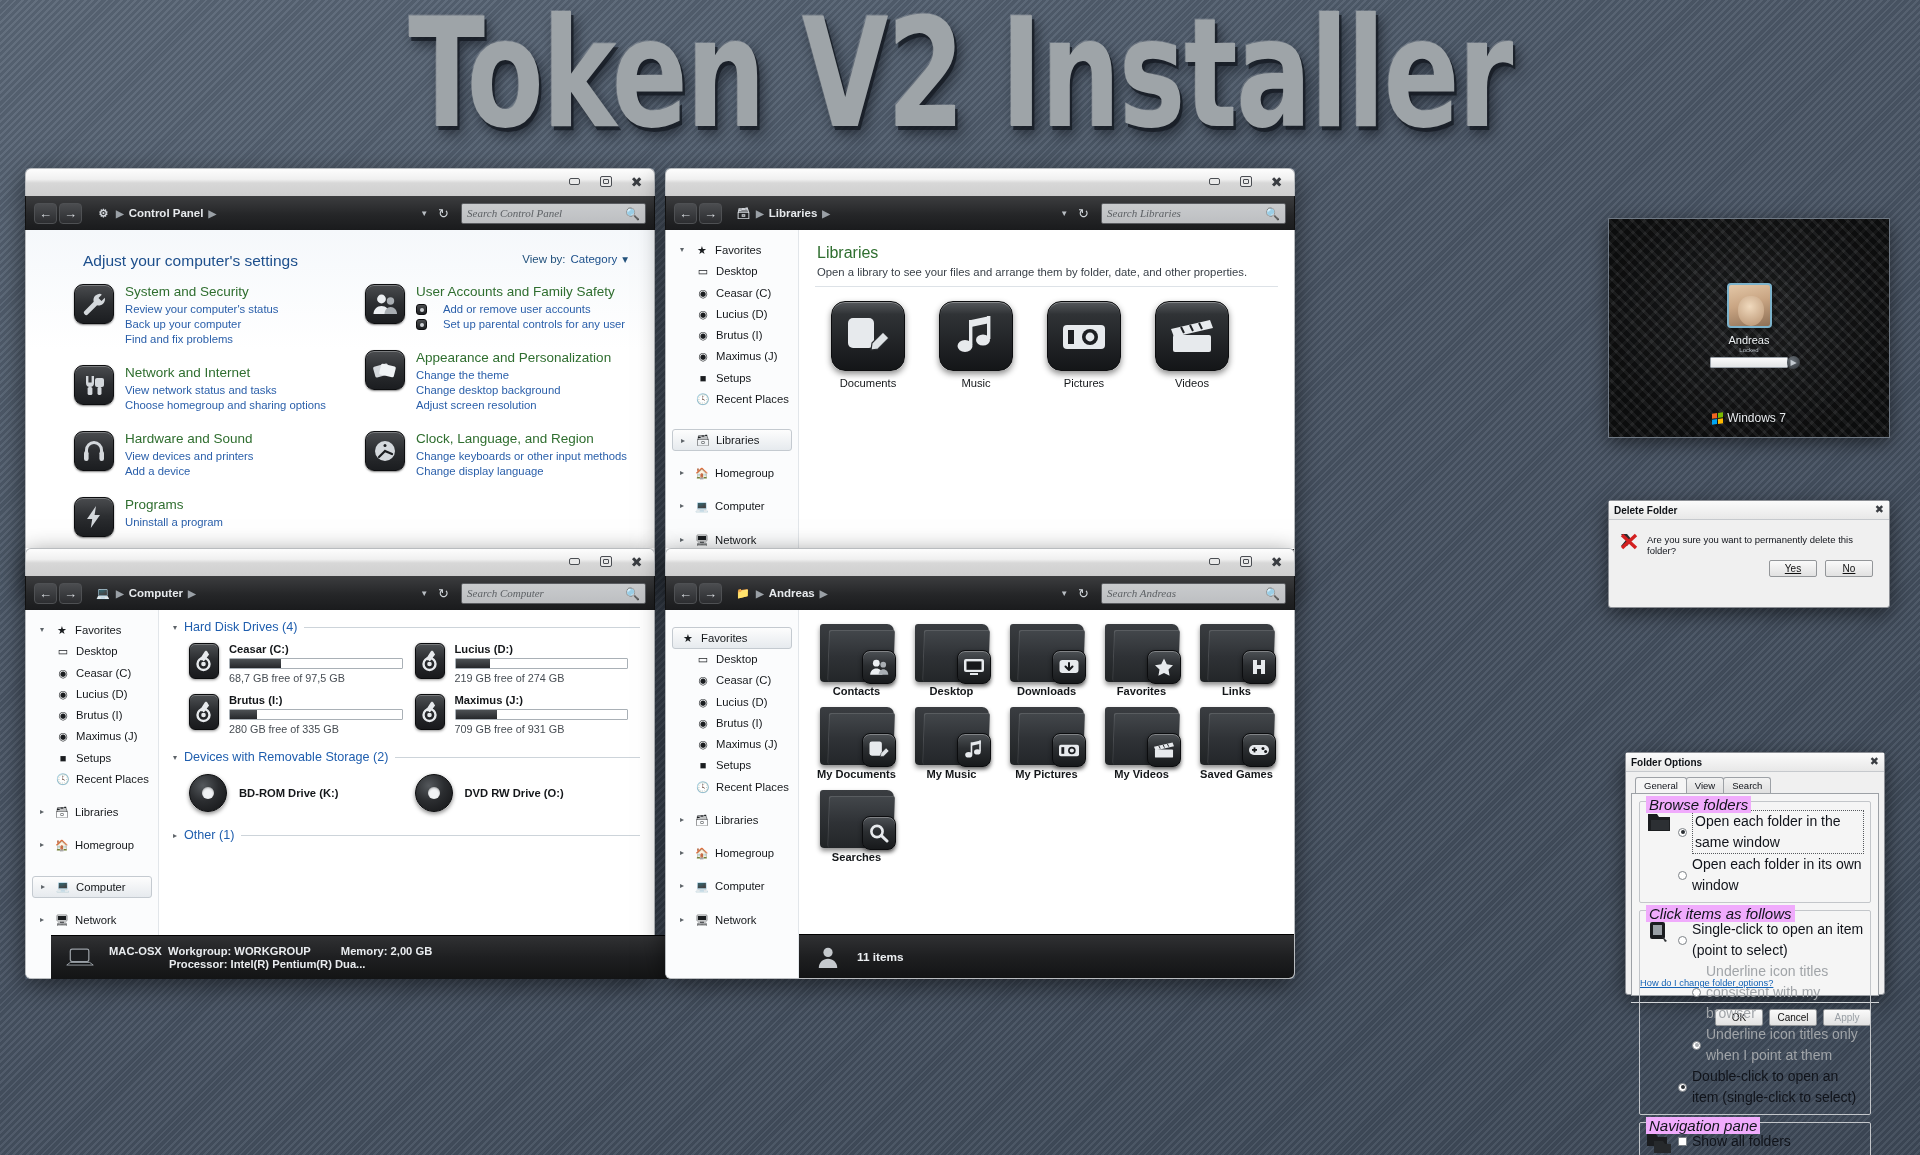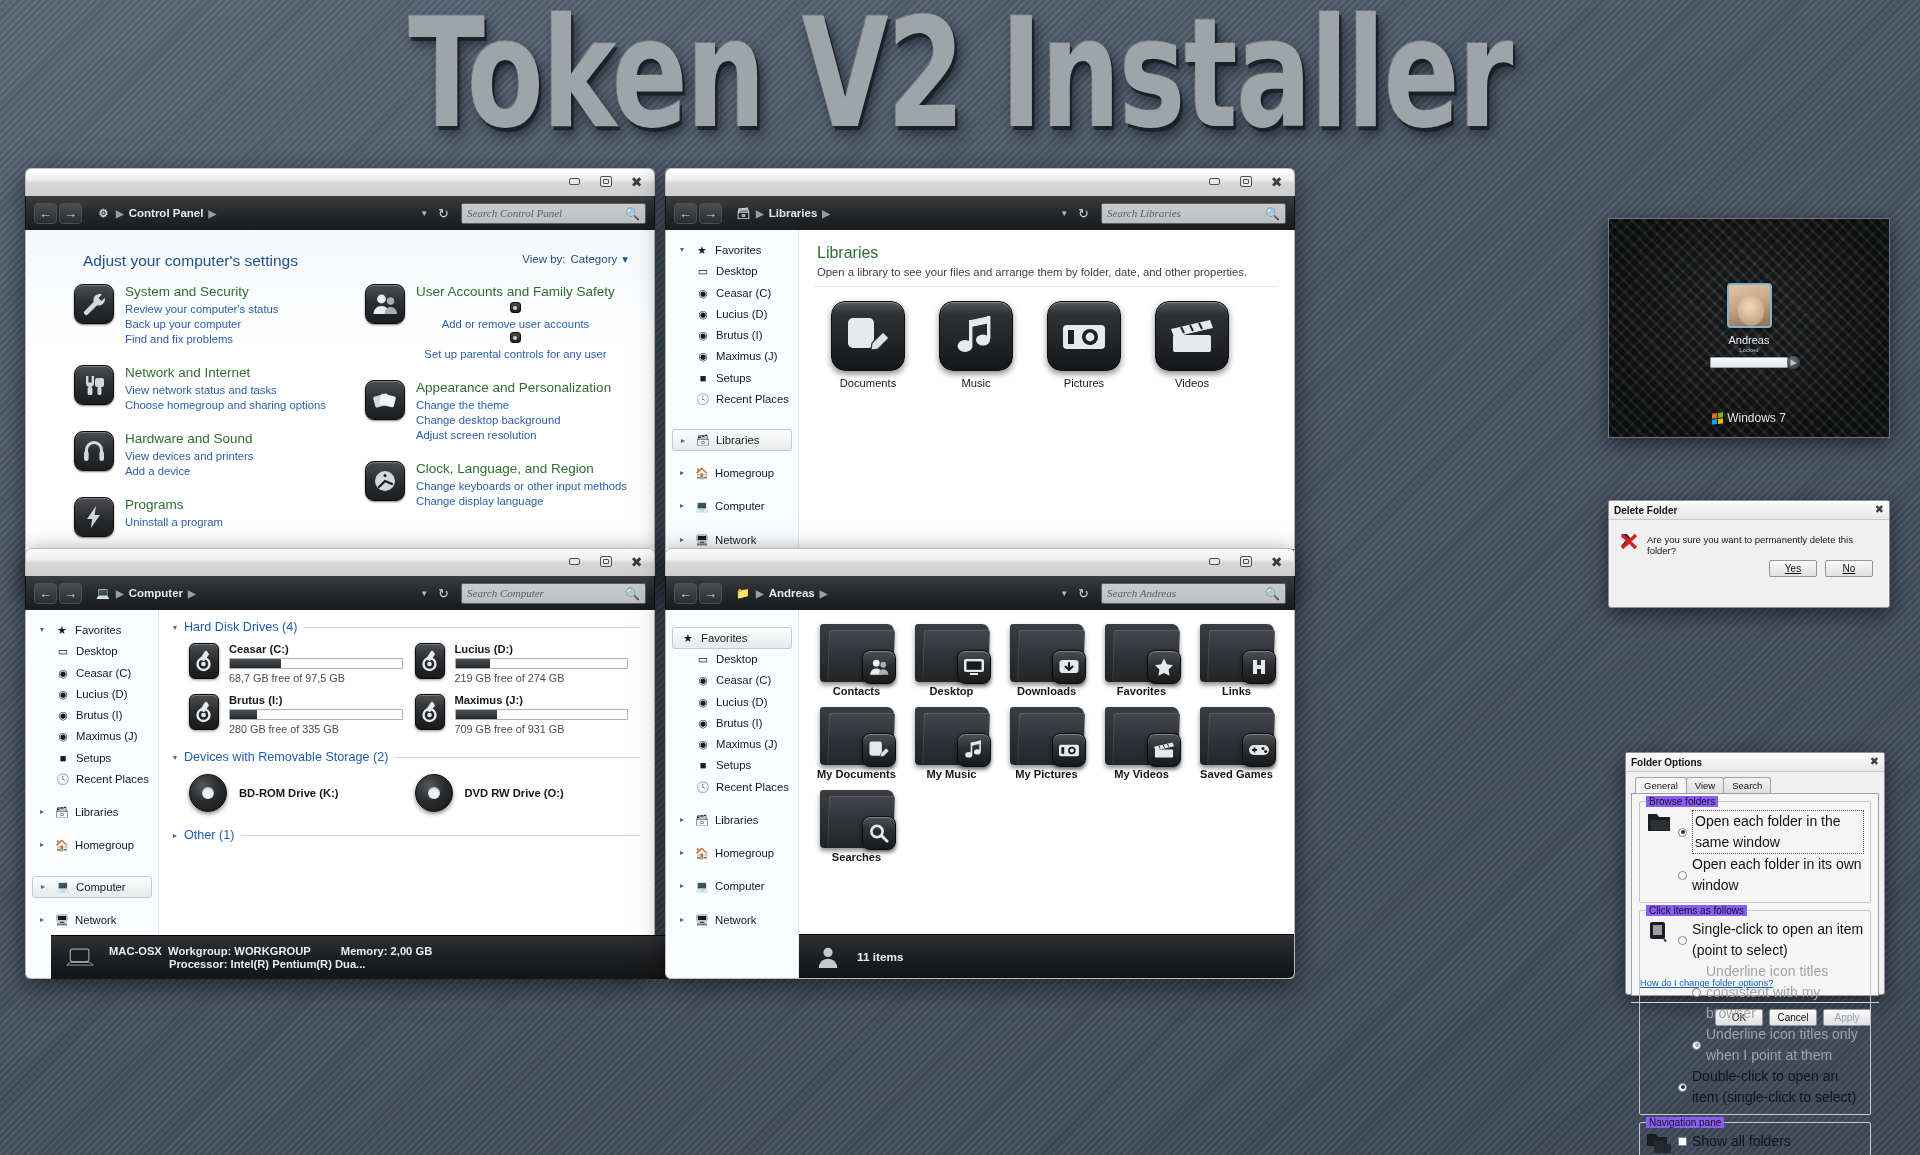--- a/index.html
+++ b/index.html
@@ -73,21 +73,21 @@
   .cp-grid{display:flex;padding:14px 20px 0 48px;gap:22px;}
   .cp-col{width:270px;display:flex;flex-direction:column;gap:18px;}
   .cp-cat{display:flex;gap:11px;}
   .cat-ico{width:40px;height:40px;border-radius:9px;flex:0 0 40px;
     background:linear-gradient(to bottom,#4a4c4f 0%,#2c2e31 48%,#1b1d20 100%);
     border:1px solid #0d0e10;box-shadow:inset 0 1px 0 rgba(255,255,255,.28), 0 1px 2px rgba(0,0,0,.5);
     display:flex;align-items:center;justify-content:center;}
   .cat-ico svg{width:26px;height:26px;}
   .cat-txt h3{font-size:13.5px;font-weight:400;color:#2f6e2f;line-height:1.2;margin-bottom:2px;}
   .cat-txt a{display:block;font-size:11.3px;color:#2a5faa;text-decoration:none;line-height:1.32;}
-  .cat-txt a.sh{display:flex;align-items:center;gap:4px;flex-direction:column;}
+  .cat-txt a.sh{display:flex;align-items:center;gap:16px;}
   .shield{width:11px;height:11px;border-radius:3px;background:linear-gradient(#4a4c4f,#1d1f22);
     border:1px solid #0c0d0f;display:inline-flex;align-items:center;justify-content:center;flex:0 0 11px;}
   .shield i{width:4px;height:4px;border-radius:50%;background:#cfd2d6;display:block;}
 
   
   .exp-body{display:flex;height:100%;}
   .navpane{width:133px;background:#fbfcfd;border-right:1px solid #e2e6ea;padding:10px 0 0 0;font-size:11.3px;color:#15181b;flex:0 0 133px;}
   .np-item{display:flex;align-items:center;gap:6px;padding:3px 0 3px 14px;line-height:1.35;}
   .np-item.ind{padding-left:30px;}
   .np-arrow{width:9px;font-size:8px;color:#5d6368;}
@@ -220,21 +220,21 @@
   .del-meta{font-size:9.3px;color:#10131a;padding-top:10px;line-height:1.45;}
   .del-btns{display:flex;gap:8px;justify-content:flex-end;padding:4px 8px 0 0;}
 
   #fopt{left:1625px;top:752px;width:260px;height:243px;}
   .tabs{display:flex;gap:0;padding:0 0 0 4px;margin-top:2px;}
   .tab{padding:2px 8px;border:1px solid #9da1a6;border-bottom:none;border-radius:3px 3px 0 0;
     background:linear-gradient(to bottom,#f2f2f2,#e0e0e0);font-size:9.5px;margin-right:-1px;}
   .tab.on{background:#f5f5f5;position:relative;z-index:2;}
   .panel{border:1px solid #9da1a6;background:#f5f5f5;padding:7px;height:203px;position:relative;}
   .grp2{border:1px solid #c3c6ca;border-radius:2px;padding:8px 6px 6px 6px;margin-bottom:7px;position:relative;}
-  .grp2 > .cap{position:absolute;top:-6px;left:6px;background:#8b5cf6;padding:0 3px;font-size:10px;}
+  .grp2 > .cap{position:absolute;top:-6px;left:6px;background:#f0abfc;padding:0 3px;font-size:15px;font-style:italic;}
   .optrow{display:flex;align-items:center;gap:5px;font-size:14px;line-height:1.5;}
   .optrow.dis{color:#a0a4a8;}
   .radio{width:9px;height:9px;border-radius:50%;border:1px solid #7d8287;background:#fff;
     display:inline-flex;align-items:center;justify-content:center;flex:0 0 9px;}
   .radio.on i{width:4px;height:4px;border-radius:50%;background:#2b2f33;display:block;}
   .chk{width:9px;height:9px;border:1px solid #7d8287;background:#fff;flex:0 0 9px;}
   .sel-out{border:1px dotted #56595d;padding:0 2px;}
   .g2body{display:flex;gap:6px;}
   .mini-f{width:26px;height:24px;position:relative;flex:0 0 26px;}
   .link{color:#1463b5;text-decoration:underline;font-size:9.3px;}

